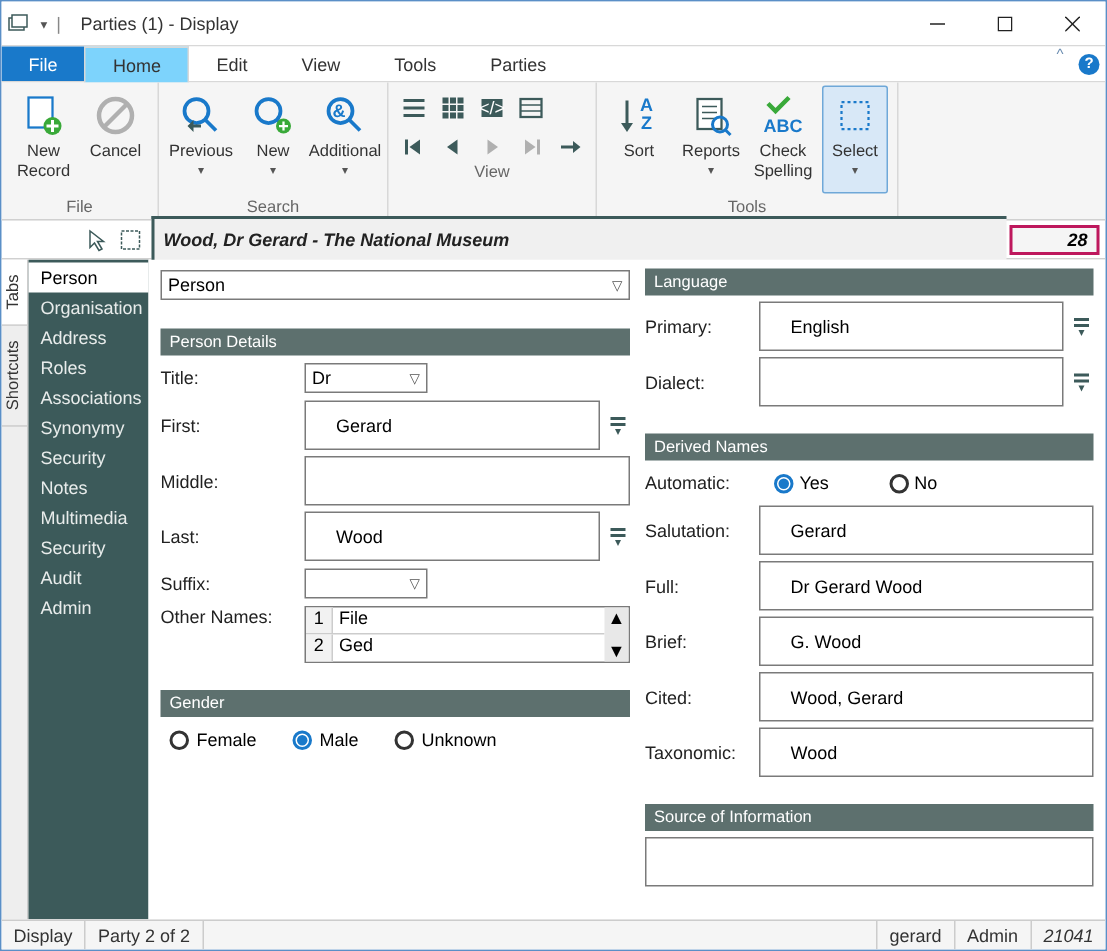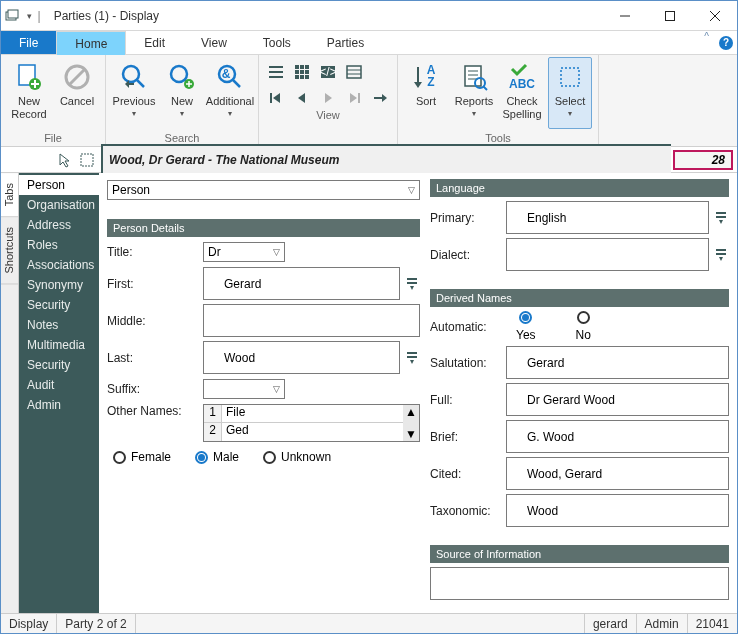--- a/index.html
+++ b/index.html
@@ -72,21 +72,21 @@
 .listbox .lrow { display: flex; height: 18px; border-bottom: 1px solid #ccc; }
 .listbox .lrow:last-child { border-bottom: none; }
 .listbox .ln { width: 18px; text-align: center; border-right: 1px solid #ccc; background: #f2f2f2; }
 .listbox .lv { flex: 1; padding: 0 4px; }
 .listbox .scrl { width: 16px; background: #e8e8e8; display: flex; flex-direction: column; justify-content: space-between; align-items: center; font-size: 8px; }
 .radiogrp { display: flex; gap: 24px; padding: 4px 6px; }
 .radio { display: flex; align-items: center; gap: 5px; }
 .rcirc { width: 13px; height: 13px; border: 2px solid #333; border-radius: 50%; display: flex; align-items: center; justify-content: center; }
 .rcirc.on::after { content: ""; width: 7px; height: 7px; background: #1979ca; border-radius: 50%; }
 .rcirc.on { border-color: #1979ca; }
-.radio2 { display: flex; align-items: center; gap: 4px; flex-direction: column; }
+.radio2 { display: flex; align-items: center; gap: 4px; }
 
 
 .status { height: 20px; border-top: 1px solid #ccc; background: #f5f5f5; display: flex; align-items: center; font-size: 11px; color: #333; }
 .status .cell { padding: 0 8px; border-right: 1px solid #ccc; height: 100%; display: flex; align-items: center; }
 .status .flex { flex: 1; }
 
 svg { display: block; }
 </style>
 </head>
 <body>
@@ -430,20 +430,21 @@
                 <div class="lv">Ged</div>
               </div>
           </div>
           <div class="scrl">
               <span>▲</span>
               <span>▼</span>
             </div>
         </div>
       </div>
 
+      <div class="secthead">Gender</div>
       <div class="radiogrp">
         <div class="radio">
             <div class="rcirc"></div>
             <span>Female</span>
           </div>
         <div class="radio">
             <div class="rcirc on"></div>
             <span>Male</span>
           </div>
         <div class="radio">
@@ -520,14 +521,14 @@
     </div>
   </div>
 </div>
 
 <div class="status">
   <div class="cell">Display</div>
   <div class="cell">Party 2 of 2</div>
   <div class="cell flex"></div>
   <div class="cell">gerard</div>
   <div class="cell">Admin</div>
-  <div class="cell" style="border-right:none;">21041</div>
+  <div class="cell" style="border-right:none;font-style:italic;">21041</div>
 </div>
 
 </body></html>

